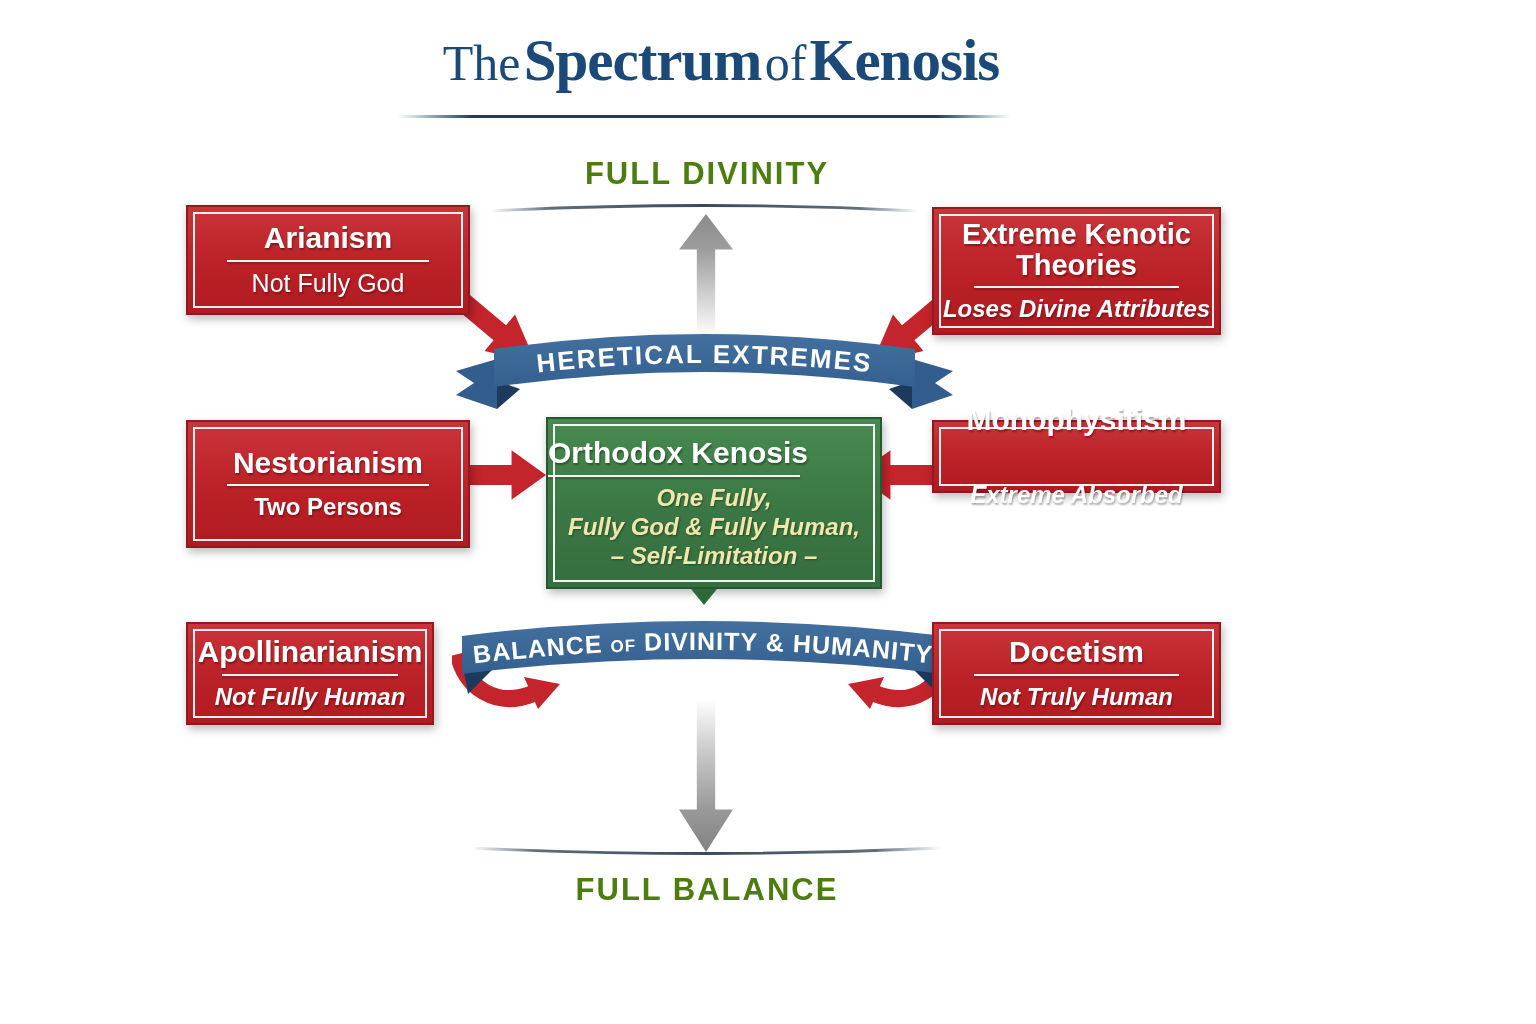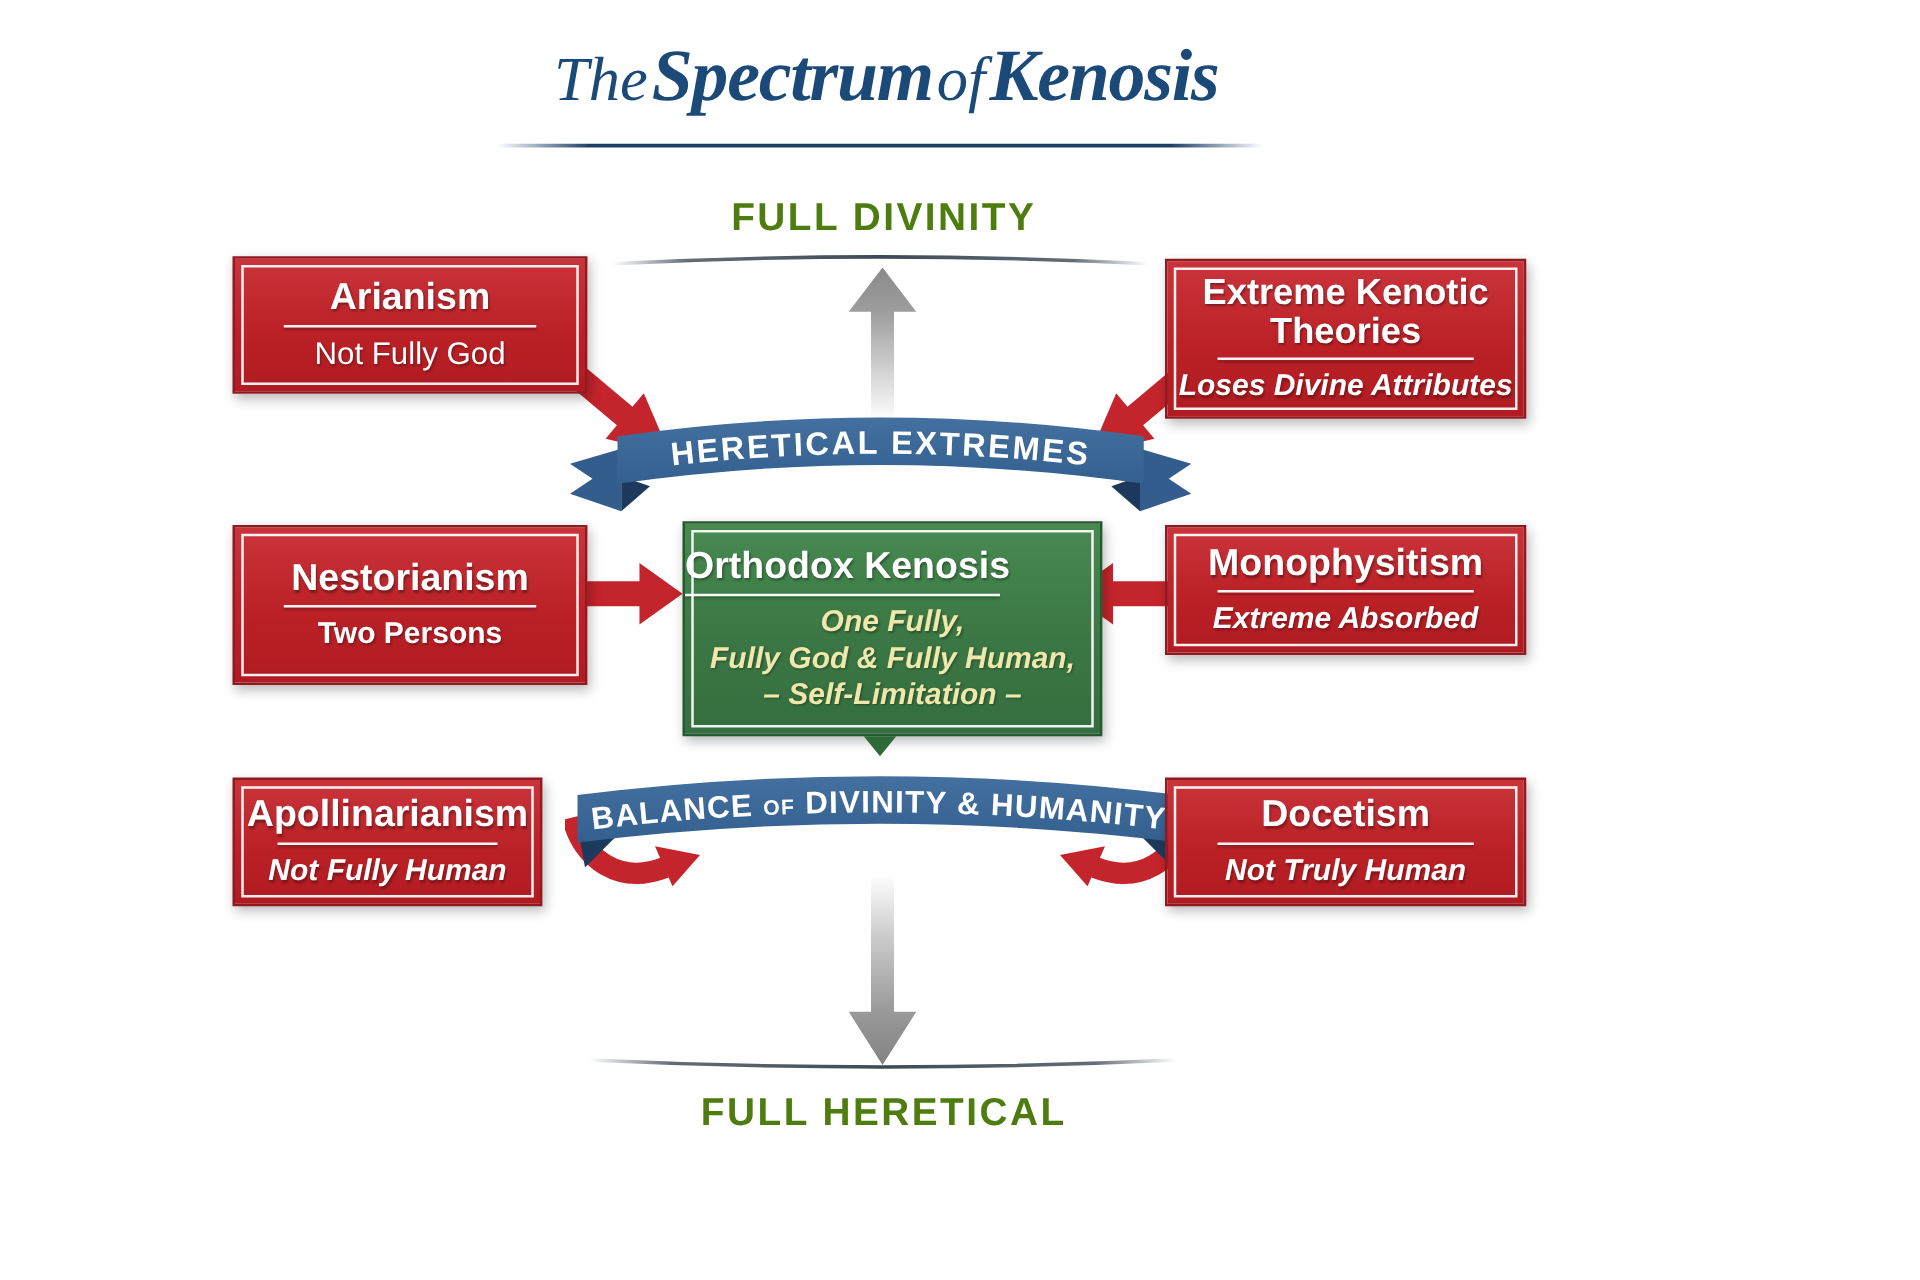--- a/index.html
+++ b/index.html
@@ -3,22 +3,22 @@
 <meta charset="utf-8">
 <style>
   html,body { margin:0; padding:0; background:#ffffff; }
   .stage {
     position:relative; width:1536px; height:1024px; overflow:hidden;
     background:#ffffff; font-family:"Liberation Sans", sans-serif;
   }
 
   
   .main-title {
-    position:absolute; left:4px; top:26px; width:1410px; text-align:center;
-    color:#1b4a78; font-family:"Liberation Serif", serif; font-style:italic;
+    position:absolute; left:16px; top:26px; width:1410px; text-align:center;
+    color:#1b4a78; font-family:"Liberation Serif", serif; 
     z-index:1; white-space:nowrap;
   }
   .main-title .t-light { font-size:50px; font-weight:400; }
   .main-title .t-heavy { font-size:59px; font-weight:700; letter-spacing:-1px; }
   .title-underline {
     position:absolute; left:398px; top:115px; width:612px; height:3px; z-index:1;
     border-radius:2px;
     background:linear-gradient(90deg, rgba(27,58,92,0) 0%, #1d3f66 12%, #1d3f66 88%, rgba(27,58,92,0) 100%);
   }
 
@@ -69,21 +69,21 @@
   .hbox .box-subtitle {
     color:#ffffff; font-size:24px; font-weight:700; font-style:italic; text-align:center;
     text-shadow:1px 2px 2px rgba(0,0,0,0.3); white-space:nowrap;
   }
   .hbox.upright .box-subtitle { font-style:normal; }
   .hbox.light .box-subtitle { font-weight:400; font-size:25px; }
 
   .b-arianism       { left:186px; top:205px; width:284px; height:110px; }
   .b-extreme        { left:932px; top:207px; width:289px; height:128px; }
   .b-nestorianism   { left:186px; top:420px; width:284px; height:128px; }
-  .b-monophysitism  { left:932px; top:420px; width:289px; height:104px; }
+  .b-monophysitism  { left:932px; top:420px; width:289px; height:73px;gap:16px; }
   .b-apollinarianism{ left:186px; top:622px; width:248px; height:103px; }
   .b-docetism       { left:932px; top:622px; width:289px; height:103px; }
   .b-extreme .box-title { font-size:29px; }
 
   
   .center-box {
     position:absolute; left:546px; top:417px; width:336px; height:172px; z-index:4;
     box-sizing:border-box;
     background:linear-gradient(180deg, #478a50 0%, #3b7744 55%, #356e3f 100%);
     border:2px solid #27582f;
@@ -125,21 +125,21 @@
 </style>
 </head>
 <body>
 
 <div class="stage">
 
   <div class="main-title"><span class="t-light">The</span> <span class="t-heavy">Spectrum</span> <span class="t-light">of</span> <span class="t-heavy">Kenosis</span></div>
   <div class="title-underline"></div>
 
   <div class="axis-label axis-top">FULL DIVINITY</div>
-  <div class="axis-label axis-bottom">FULL HERETICAL</div>
+  <div class="axis-label axis-bottom">FULL BALANCE</div>
 
   <svg class="hairline" style="left:487px; top:198px;" width="434" height="16" viewBox="0 0 434 16">
     <defs>
       <linearGradient id="lineFadeTop" x1="0" y1="0" x2="1" y2="0">
         <stop offset="0" stop-color="#46535f" stop-opacity="0"></stop>
         <stop offset="0.14" stop-color="#46535f" stop-opacity="0.85"></stop>
         <stop offset="0.5" stop-color="#3c4956"></stop>
         <stop offset="0.86" stop-color="#46535f" stop-opacity="0.85"></stop>
         <stop offset="1" stop-color="#46535f" stop-opacity="0"></stop>
       </linearGradient>

